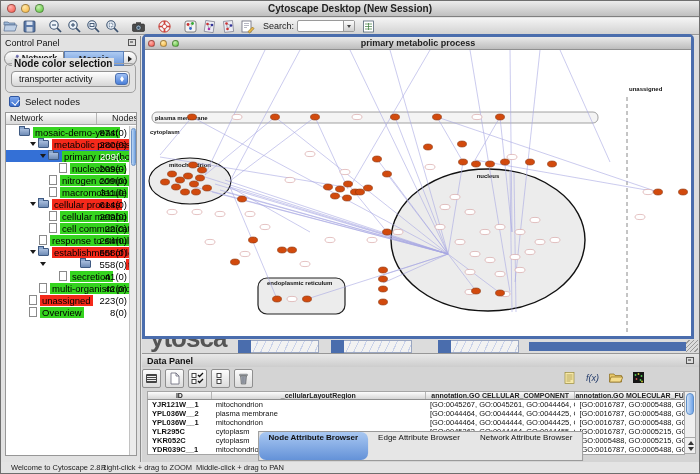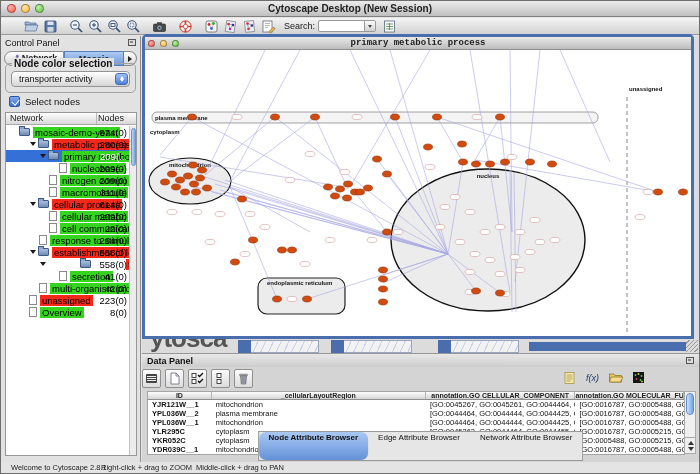--- a/index.html
+++ b/index.html
@@ -9,21 +9,21 @@
   
   .titlebar{position:absolute;top:0;left:0;right:0;height:16px;background:linear-gradient(#ececec,#bfbfbf);border-bottom:1px solid #7f7f7f;display:flex;align-items:center;padding:0 6px;}
   .lights{display:flex;gap:5px;}
   .light{width:9px;height:9px;border-radius:50%;border:1px solid rgba(0,0,0,.35);}
   .light.red{background:radial-gradient(circle at 35% 30%,#ffb3ad,#f55449);}
   .light.yellow{background:radial-gradient(circle at 35% 30%,#ffe9a8,#f6b23d);}
   .light.green{background:radial-gradient(circle at 35% 30%,#c8f0b0,#53c234);}
   .win-title{position:absolute;left:0;right:0;text-align:center;font-size:10px;font-weight:bold;color:#222;}
 
   
-  .toolbar{position:absolute;top:17px;left:0;right:0;height:17px;background:linear-gradient(#f4f4f4,#d2d2d2);border-bottom:1px solid #989898;display:flex;align-items:center;padding:0 21px;}
+  .toolbar{position:absolute;top:17px;left:0;right:0;height:17px;background:linear-gradient(#f4f4f4,#d2d2d2);border-bottom:1px solid #989898;display:flex;align-items:center;padding:0 0;}
   .tbicon{width:15px;height:15px;margin:0 2px;flex:none;}
   .tbicon svg{width:15px;height:15px;display:block;}
   .tbsep{width:7px;flex:none;}
   .search-label{font-size:9px;color:#222;margin:0 3px 0 6px;}
   .combo{width:58px;height:12px;background:#fff;border:1px solid #9a9a9a;border-radius:2px;position:relative;}
   .combo .cbtn{position:absolute;right:0;top:0;bottom:0;width:11px;background:linear-gradient(#fdfdfd,#cfcfcf);border-left:1px solid #9a9a9a;}
   .combo .cbtn::after{content:"";position:absolute;left:3px;top:4px;border-left:2.5px solid transparent;border-right:2.5px solid transparent;border-top:3.5px solid #444;}
 
   
   .control-panel{position:absolute;top:35px;left:0;width:140px;bottom:11px;background:#e2e2e2;border-right:1px solid #8d8d8d;}
@@ -41,41 +41,41 @@
   .dropdown{position:absolute;left:5px;right:5px;top:7px;height:16px;border:1px solid #949494;border-radius:4px;background:linear-gradient(#ffffff,#d6d6d6);font-size:9px;display:flex;align-items:center;padding-left:7px;color:#111;}
   .stepper{position:absolute;right:1px;top:1px;width:13px;height:12px;border-radius:3px;background:linear-gradient(#9fc0f4,#4a7fd8);border:1px solid #4a6fb0;}
   .stepper::before{content:"";position:absolute;left:3.5px;top:2px;border-left:2.5px solid transparent;border-right:2.5px solid transparent;border-bottom:3px solid #fff;}
   .stepper::after{content:"";position:absolute;left:3.5px;bottom:2px;border-left:2.5px solid transparent;border-right:2.5px solid transparent;border-top:3px solid #fff;}
   .cb-row{position:absolute;top:60px;left:8px;display:flex;align-items:center;gap:5px;font-size:9.5px;color:#111;}
   .checkbox{width:11px;height:11px;border-radius:2px;background:linear-gradient(#7fa8ec,#3a6fd0);border:1px solid #2e55a0;position:relative;}
   .checkbox::after{content:"";position:absolute;left:2.5px;top:1px;width:4px;height:6px;border:solid #fff;border-width:0 1.6px 1.6px 0;transform:rotate(40deg);}
   .treebox{position:absolute;left:4px;right:3px;top:76px;bottom:6px;background:#fff;border:1px solid #979797;overflow:hidden;}
   .tree-header{height:12px;display:flex;background:linear-gradient(#fdfdfd,#d9d9d9);border-bottom:1px solid #a8a8a8;font-size:9px;color:#222;}
   .tree-header .h1{flex:1;padding-left:4px;}
-  .tree-header .h2{width:40px;border-left:1px solid #b5b5b5;padding-left:1px;}
+  .tree-header .h2{width:40px;border-left:1px solid #b5b5b5;padding-left:15px;}
   .tree-rows{position:absolute;left:0;right:7px;top:13px;bottom:0;overflow:hidden;}
   .trow{height:12px;display:flex;align-items:center;font-size:9.5px;white-space:nowrap;position:relative;}
   .trow.sel{background:#3470d6;}
   .t-arrow{width:8px;flex:none;position:relative;height:12px;}
   .t-arrow::after{content:"";position:absolute;left:0;top:4px;border-left:3.5px solid transparent;border-right:3.5px solid transparent;border-top:4.5px solid #1a1a1a;}
   .t-folder{width:11px;height:8px;background:linear-gradient(#a9bedd,#6f8cb6);border:1px solid #3f5a82;border-radius:1px;position:relative;margin:0 3px 0 0;flex:none;}
   .t-folder::before{content:"";position:absolute;top:-3px;left:-1px;width:4px;height:2px;background:#8aa6cc;border:1px solid #3f5a82;border-bottom:none;}
   .t-file{width:8px;height:10px;background:#fff;border:1px solid #8a8a8a;margin:0 3px 0 0;flex:none;}
   .t-label{padding:0 2px;color:#000;line-height:11px;}
   .t-label.green{background:#35d41f;}
   .t-label.red{background:#f5291a;}
   .t-count{position:absolute;right:2px;color:#000;}
   .trow.sel .t-count{color:#fff;}
   .tree-scroll{position:absolute;right:0;top:13px;bottom:0;width:7px;background:#ececec;border-left:1px solid #c2c2c2;}
   .tree-thumb{position:absolute;left:0.5px;top:2px;width:5px;height:38px;border-radius:3px;background:linear-gradient(90deg,#bcd6f4,#76a6e4);border:1px solid #6b93c8;}
 
   
   .desktop{position:absolute;top:35px;left:141px;right:0;bottom:11px;background:#dcdcdc;}
   .netwin{position:absolute;left:0;top:-2px;width:552px;height:305px;border:3px solid #4a6dad;border-radius:5px 5px 0 0;background:#fff;}
-  .nw-titlebar{height:13px;background:linear-gradient(#e9e9e9,#bdbdbd);border-bottom:1px solid #8f8f8f;display:flex;align-items:center;padding:0 3px;position:relative;font-family:Liberation Mono, monospace;}
+  .nw-titlebar{height:13px;background:linear-gradient(#e9e9e9,#bdbdbd);border-bottom:1px solid #8f8f8f;display:flex;align-items:center;padding:0 3px;position:relative;}
   .nw-titlebar .light{width:7px;height:7px;}
   .nw-title{position:absolute;left:0;right:0;text-align:center;font-size:9px;font-weight:bold;color:#222;}
   .canvas{position:absolute;left:0;top:13px;width:546px;height:286px;background:#fff;overflow:hidden;}
   .canvas svg{display:block;}
   .region-label{font-size:6px;font-weight:bold;fill:#111;}
   .deskstrip{position:absolute;left:0;right:0;top:303px;height:15px;}
   .watermark{position:absolute;left:8px;top:0;width:90px;height:14px;overflow:hidden;}
   .watermark span{font-size:26px;font-weight:bold;color:#555;display:block;margin-top:-16px;letter-spacing:-1px;}
   .sliver{position:absolute;top:1px;height:13px;display:flex;}
   .sliver .edge{width:13px;background:#4a6dad;}

